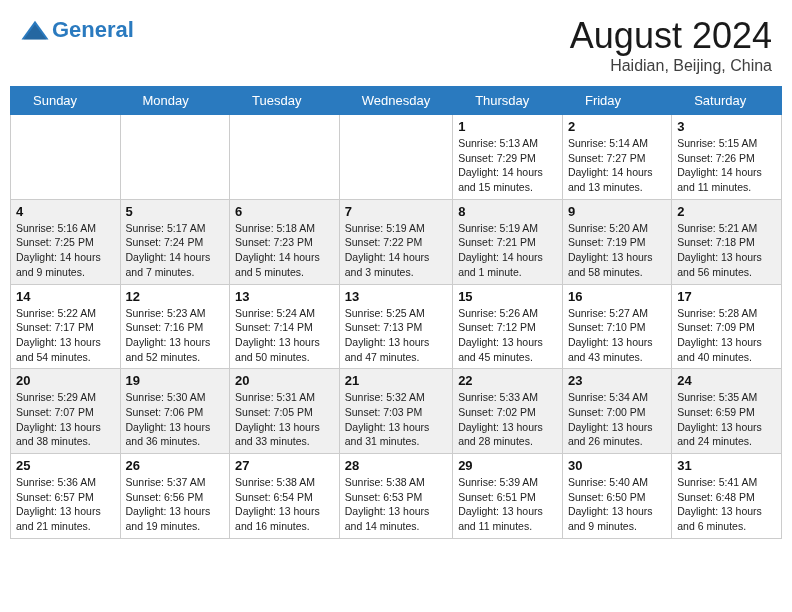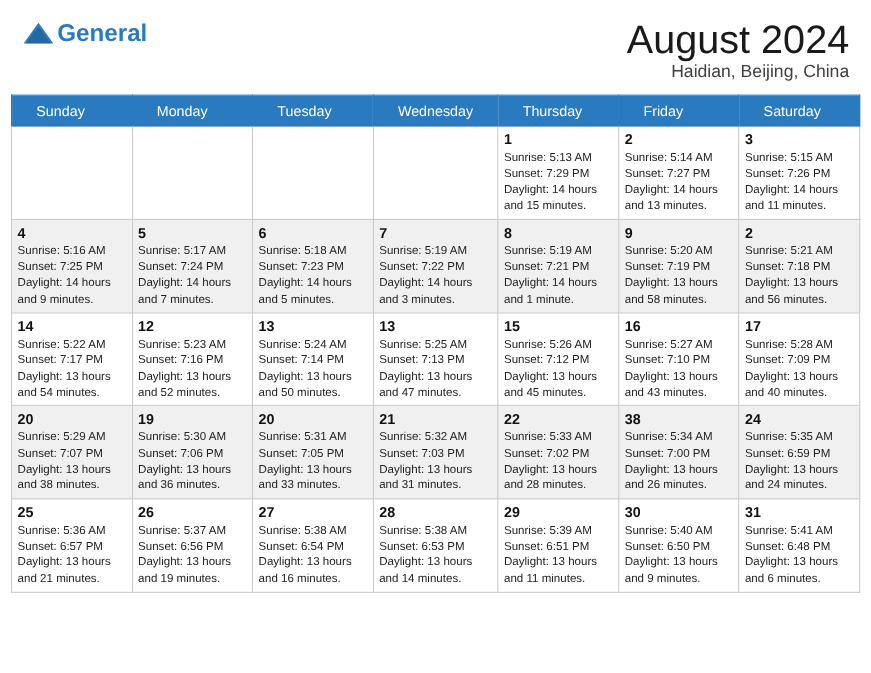--- a/index.html
+++ b/index.html
@@ -220,21 +220,21 @@
         </td>
         <td>
           <div class="day-num">21</div>
           <div class="day-info">Sunrise: 5:32 AM<br>Sunset: 7:03 PM<br>Daylight: 13 hours<br>and 31 minutes.</div>
         </td>
         <td>
           <div class="day-num">22</div>
           <div class="day-info">Sunrise: 5:33 AM<br>Sunset: 7:02 PM<br>Daylight: 13 hours<br>and 28 minutes.</div>
         </td>
         <td>
-          <div class="day-num">38</div>
+          <div class="day-num">23</div>
           <div class="day-info">Sunrise: 5:34 AM<br>Sunset: 7:00 PM<br>Daylight: 13 hours<br>and 26 minutes.</div>
         </td>
         <td>
           <div class="day-num">24</div>
           <div class="day-info">Sunrise: 5:35 AM<br>Sunset: 6:59 PM<br>Daylight: 13 hours<br>and 24 minutes.</div>
         </td>
       </tr>
       <tr>
         <td>
           <div class="day-num">25</div>

